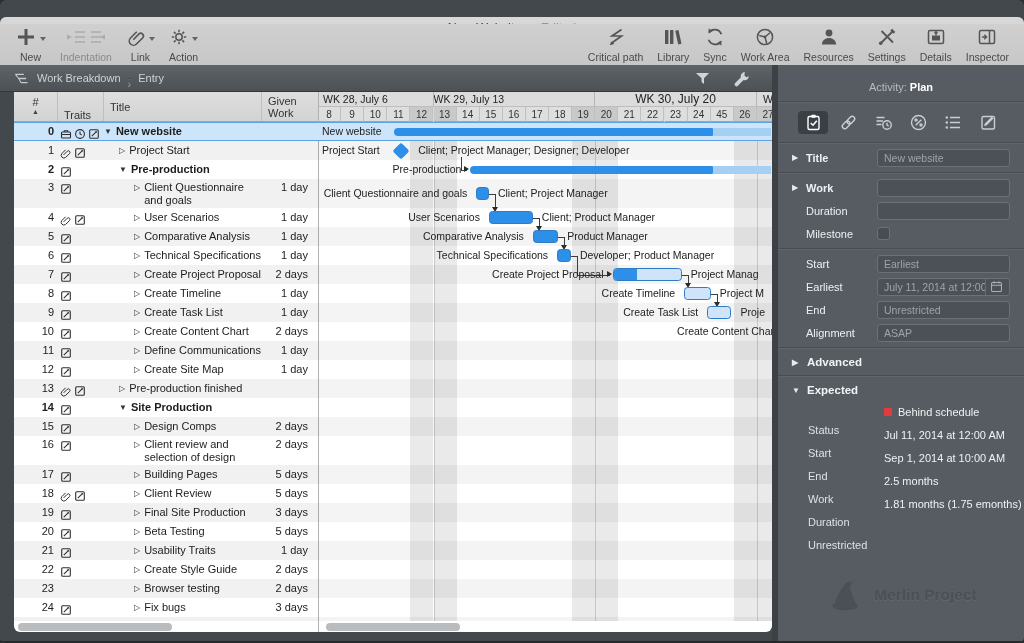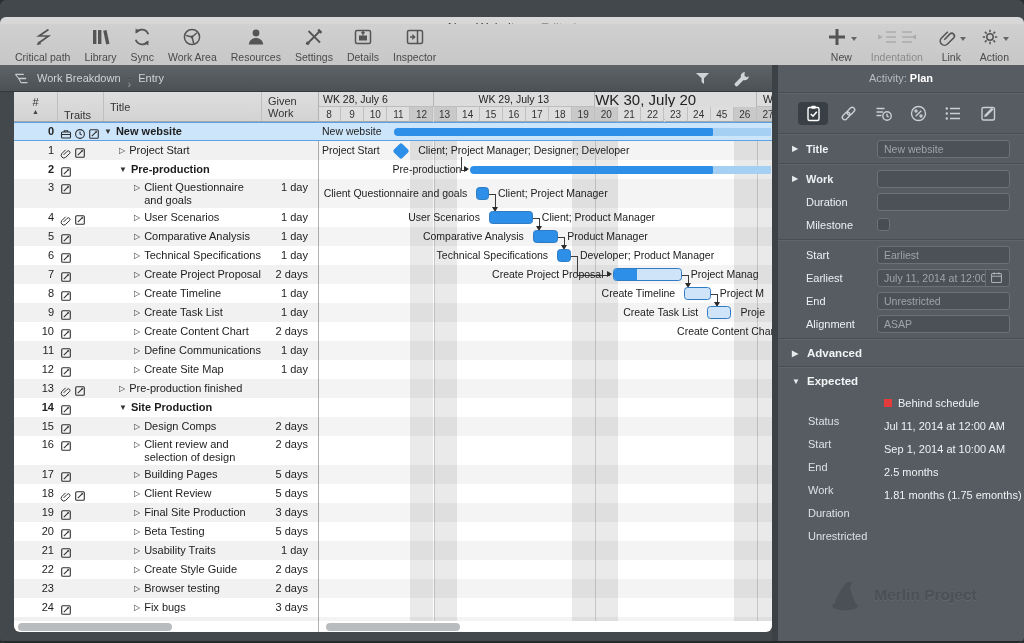--- a/index.html
+++ b/index.html
@@ -47,21 +47,21 @@
   .disc{font-size:8px;color:#333;flex:none;}
   .bold{font-weight:bold;}
   .glabel{position:absolute;font-size:10.5px;color:#222;white-space:nowrap;z-index:6;}
   .cline{position:absolute;background:#3c3c3c;z-index:4;}
   .arrR{position:absolute;width:0;height:0;border-top:3.5px solid transparent;border-bottom:3.5px solid transparent;border-left:5px solid #2b2b2b;z-index:4;}
   .arrD{position:absolute;width:0;height:0;border-left:3.5px solid transparent;border-right:3.5px solid transparent;border-top:5px solid #2b2b2b;z-index:4;}
   
   .hthumb{position:absolute;height:8px;border-radius:4px;background:#b9bcbe;z-index:9;}
   
   #inspector{position:absolute;left:778px;top:65px;width:246px;height:578px;background:#565c62;overflow:hidden;}
-  #ins-activity{text-align:center;padding:7px 0 5px;font-size:11px;color:#b6bcc1;}
+  #ins-activity{text-align:center;padding:16px 0 5px;font-size:11px;color:#b6bcc1;}
   #ins-activity b{color:#fff;}
   .sep{height:1px;background:#474d52;box-shadow:0 1px 0 rgba(255,255,255,.06);margin:3px 0;}
   #ins-tabs{display:flex;justify-content:space-between;align-items:center;padding:6px 20px 5px;}
   .tab{width:30px;height:23px;display:flex;align-items:center;justify-content:center;border-radius:4px;color:#c9ced3;}
   .tab.selt{background:#394045;color:#fff;}
   .ins-row{display:flex;align-items:center;height:23px;padding:0 14px;gap:5px;}
   .ins-disc{width:9px;font-size:8px;color:#e8ebed;flex:none;}
   .ins-label{width:66px;flex:none;color:#eef1f3;font-size:11px;white-space:nowrap;}
   .ins-input{flex:1;height:18px;background:#4b5157;border:1px solid #6a7177;border-radius:3px;color:#9da4aa;font-size:10.5px;line-height:16px;padding:0 6px;overflow:hidden;white-space:nowrap;display:flex;align-items:center;}
   .ins-input .itext{flex:1;overflow:hidden;}
@@ -87,20 +87,59 @@
   <div id="titlebar">
     <span class="tl" style="left:10px;background:#fc5753;"></span>
     <span class="tl" style="left:30px;background:#fdbc40;"></span>
     <span class="tl" style="left:50px;background:#33c748;"></span>
     <div id="title-text">
       <span>New Website</span> <span class="edited">— Edited</span>
     </div>
   </div>
 
   <div id="toolbar">
+    <div class="tbgroup" id="tb-left">
+        <div class="tbi">
+          <div class="irow">
+            <span><svg viewBox="0 0 22 22" width="22" height="22">
+                <path d="M11 3v16M3 11h16" stroke="#555" stroke-width="3" fill="none"></path>
+              </svg></span>
+            <span class="caret"></span>
+          </div>
+          <div class="lbl">New</div>
+        </div>
+        <div class="tbi disabled">
+          <div class="irow">
+            <span><svg viewBox="0 0 44 18" width="44" height="18" fill="none" stroke="#8c8c8c" stroke-width="1.5">
+                <path d="M11 4h10M11 9h10M11 14h10M27 4h10M27 9h10M27 14h10"></path>
+                <path fill="#8c8c8c" stroke="none" d="M3 6.5L8 9l-5 2.5zM41 6.5L36 9l5 2.5z"></path>
+              </svg></span>
+          </div>
+          <div class="lbl">Indentation</div>
+        </div>
+        <div class="tbi">
+          <div class="irow">
+            <span><svg viewBox="0 0 20 20" width="20" height="20" fill="none" stroke="#555" stroke-width="1.6">
+                <path d="M7.3 12.7L13 6.9a2.7 2.7 0 0 1 3.8 3.8l-6.3 6.3a4.2 4.2 0 0 1-6-6l6.3-6.2"></path>
+              </svg></span>
+            <span class="caret"></span>
+          </div>
+          <div class="lbl">Link</div>
+        </div>
+        <div class="tbi">
+          <div class="irow">
+            <span><svg viewBox="0 0 20 20" width="20" height="20" fill="none" stroke="#555" stroke-width="1.5">
+                <circle cx="10" cy="10" r="3.2"></circle>
+                <path d="M10 2.8v2.4M10 14.8v2.4M2.8 10h2.4M14.8 10h2.4M4.9 4.9l1.7 1.7M13.4 13.4l1.7 1.7M15.1 4.9l-1.7 1.7M6.6 13.4l-1.7 1.7"></path>
+              </svg></span>
+            <span class="caret"></span>
+          </div>
+          <div class="lbl">Action</div>
+        </div>
+      </div>
     <div class="tbgroup" id="tb-right">
         <div class="tbi">
           <div class="irow">
             <span><svg viewBox="0 0 22 22" width="22" height="22" fill="none" stroke="#555" stroke-width="1.7">
                 <path d="M16.5 3.5L7 10h9.5L6 17.5"></path>
                 <path fill="#555" stroke="none" d="M4.6 19.2l4.8-1.3-2.9-2.4z"></path>
               </svg></span>
           </div>
           <div class="lbl">Critical path</div>
         </div>
@@ -164,59 +203,20 @@
         </div>
         <div class="tbi">
           <div class="irow">
             <span><svg viewBox="0 0 22 22" width="22" height="22" fill="none" stroke="#555" stroke-width="1.5">
                 <rect x="3.5" y="4.5" width="15" height="13" rx="1.5"></rect>
                 <path d="M13.5 4.5v13"></path>
                 <path d="M6 11h4.3M8.3 8.8l2.4 2.2-2.4 2.2" stroke-width="1.3"></path>
               </svg></span>
           </div>
           <div class="lbl">Inspector</div>
-        </div>
-      </div>
-    <div class="tbgroup" id="tb-left">
-        <div class="tbi">
-          <div class="irow">
-            <span><svg viewBox="0 0 22 22" width="22" height="22">
-                <path d="M11 3v16M3 11h16" stroke="#555" stroke-width="3" fill="none"></path>
-              </svg></span>
-            <span class="caret"></span>
-          </div>
-          <div class="lbl">New</div>
-        </div>
-        <div class="tbi disabled">
-          <div class="irow">
-            <span><svg viewBox="0 0 44 18" width="44" height="18" fill="none" stroke="#8c8c8c" stroke-width="1.5">
-                <path d="M11 4h10M11 9h10M11 14h10M27 4h10M27 9h10M27 14h10"></path>
-                <path fill="#8c8c8c" stroke="none" d="M3 6.5L8 9l-5 2.5zM41 6.5L36 9l5 2.5z"></path>
-              </svg></span>
-          </div>
-          <div class="lbl">Indentation</div>
-        </div>
-        <div class="tbi">
-          <div class="irow">
-            <span><svg viewBox="0 0 20 20" width="20" height="20" fill="none" stroke="#555" stroke-width="1.6">
-                <path d="M7.3 12.7L13 6.9a2.7 2.7 0 0 1 3.8 3.8l-6.3 6.3a4.2 4.2 0 0 1-6-6l6.3-6.2"></path>
-              </svg></span>
-            <span class="caret"></span>
-          </div>
-          <div class="lbl">Link</div>
-        </div>
-        <div class="tbi">
-          <div class="irow">
-            <span><svg viewBox="0 0 20 20" width="20" height="20" fill="none" stroke="#555" stroke-width="1.5">
-                <circle cx="10" cy="10" r="3.2"></circle>
-                <path d="M10 2.8v2.4M10 14.8v2.4M2.8 10h2.4M14.8 10h2.4M4.9 4.9l1.7 1.7M13.4 13.4l1.7 1.7M15.1 4.9l-1.7 1.7M6.6 13.4l-1.7 1.7"></path>
-              </svg></span>
-            <span class="caret"></span>
-          </div>
-          <div class="lbl">Action</div>
         </div>
       </div>
   </div>
 
   <div id="viewbar">
     <span style="margin-right:8px;display:flex;align-items:center;">
       <svg viewBox="0 0 16 14" width="15" height="13" fill="none" stroke="#c7ccd0" stroke-width="1.4">
           <path d="M1.5 2.5h9M5 7h8M7.5 11.5h7"></path>
           <path d="M1.5 2.5l3.5 4.5M5 7l2.5 4.5" stroke-width="1.1"></path>
         </svg>
@@ -250,22 +250,22 @@
         </div>
       <div class="th" id="th-title">
           <span>Title</span>
         </div>
       <div class="th" id="th-given">
           <span>Given Work</span>
         </div>
     </div>
     <div id="chead">
         <div style="position: absolute; left: 0px; top: 0px; width: 115.5px; height: 15px; border-right: 1px solid rgb(181, 181, 181); border-bottom: 1px solid rgb(189, 189, 189); font-size: 10.5px; color: rgb(34, 34, 34); line-height: 15px; text-align: left; padding-left: 5px; background: rgb(220, 220, 220); white-space: nowrap; overflow: hidden;">WK 28, July 6</div>
-        <div style="position: absolute; left: 115.5px; top: 0px; width: 161.7px; height: 15px; border-right: 1px solid rgb(181, 181, 181); border-bottom: 1px solid rgb(189, 189, 189); font-size: 10.5px; color: rgb(34, 34, 34); line-height: 15px; text-align: center; padding-left: 0px; background: rgb(220, 220, 220); white-space: nowrap; overflow: hidden;">WK 29, July 13</div>
-        <div style="position: absolute; left: 277.2px; top: 0px; width: 161.7px; height: 28px; border-right: 1px solid rgb(181, 181, 181); border-bottom: 1px solid rgb(189, 189, 189); font-size: 15px; color: rgb(34, 34, 34); line-height: 15px; padding-left: 0px; background: rgb(220, 220, 220); white-space: nowrap; overflow: hidden;">WK 30, July 20</div>
+        <div style="position: absolute; left: 115.5px; top: 0px; width: 161.7px; height: 15px; border-right: 1px solid rgb(181, 181, 181); border-bottom: 1px solid rgb(189, 189, 189); font-size: 10.5px; color: rgb(34, 34, 34); line-height: 15px; text-align: left; padding-left: 0px; background: rgb(220, 220, 220); white-space: nowrap; overflow: hidden;">WK 29, July 13</div>
+        <div style="position: absolute; left: 277.2px; top: 0px; width: 161.7px; height: 15px; border-right: 1px solid rgb(181, 181, 181); border-bottom: 1px solid rgb(189, 189, 189); font-size: 12px; color: rgb(34, 34, 34); line-height: 15px; text-align: center; padding-left: 0px; background: rgb(220, 220, 220); white-space: nowrap; overflow: hidden;">WK 30, July 20</div>
         <div style="position: absolute; left: 438.9px; top: 0px; width: 23.1px; height: 15px; border-right: 1px solid rgb(181, 181, 181); border-bottom: 1px solid rgb(189, 189, 189); font-size: 10.5px; color: rgb(34, 34, 34); line-height: 15px; text-align: center; padding-left: 0px; background: rgb(220, 220, 220); white-space: nowrap; overflow: hidden;">W</div>
         <div style="position: absolute; left: 0px; top: 15px; width: 23.1px; height: 15px; border-right: 1px solid rgb(192, 192, 192); border-bottom: 1px solid rgb(166, 166, 166); font-size: 10px; color: rgb(51, 51, 51); line-height: 15px; text-align: center; background: rgb(222, 222, 222);">8</div>
         <div style="position: absolute; left: 23.1px; top: 15px; width: 23.1px; height: 15px; border-right: 1px solid rgb(192, 192, 192); border-bottom: 1px solid rgb(166, 166, 166); font-size: 10px; color: rgb(51, 51, 51); line-height: 15px; text-align: center; background: rgb(222, 222, 222);">9</div>
         <div style="position: absolute; left: 46.2px; top: 15px; width: 23.1px; height: 15px; border-right: 1px solid rgb(192, 192, 192); border-bottom: 1px solid rgb(166, 166, 166); font-size: 10px; color: rgb(51, 51, 51); line-height: 15px; text-align: center; background: rgb(222, 222, 222);">10</div>
         <div style="position: absolute; left: 69.3px; top: 15px; width: 23.1px; height: 15px; border-right: 1px solid rgb(192, 192, 192); border-bottom: 1px solid rgb(166, 166, 166); font-size: 10px; color: rgb(51, 51, 51); line-height: 15px; text-align: center; background: rgb(222, 222, 222);">11</div>
         <div style="position: absolute; left: 92.4px; top: 15px; width: 23.1px; height: 15px; border-right: 1px solid rgb(192, 192, 192); border-bottom: 1px solid rgb(166, 166, 166); font-size: 10px; color: rgb(51, 51, 51); line-height: 15px; text-align: center; background: rgb(201, 201, 201);">12</div>
         <div style="position: absolute; left: 115.5px; top: 15px; width: 23.1px; height: 15px; border-right: 1px solid rgb(192, 192, 192); border-bottom: 1px solid rgb(166, 166, 166); font-size: 10px; color: rgb(51, 51, 51); line-height: 15px; text-align: center; background: rgb(201, 201, 201);">13</div>
         <div style="position: absolute; left: 138.6px; top: 15px; width: 23.1px; height: 15px; border-right: 1px solid rgb(192, 192, 192); border-bottom: 1px solid rgb(166, 166, 166); font-size: 10px; color: rgb(51, 51, 51); line-height: 15px; text-align: center; background: rgb(222, 222, 222);">14</div>
         <div style="position: absolute; left: 161.7px; top: 15px; width: 23.1px; height: 15px; border-right: 1px solid rgb(192, 192, 192); border-bottom: 1px solid rgb(166, 166, 166); font-size: 10px; color: rgb(51, 51, 51); line-height: 15px; text-align: center; background: rgb(222, 222, 222);">15</div>
         <div style="position: absolute; left: 184.8px; top: 15px; width: 23.1px; height: 15px; border-right: 1px solid rgb(192, 192, 192); border-bottom: 1px solid rgb(166, 166, 166); font-size: 10px; color: rgb(51, 51, 51); line-height: 15px; text-align: center; background: rgb(222, 222, 222);">16</div>

